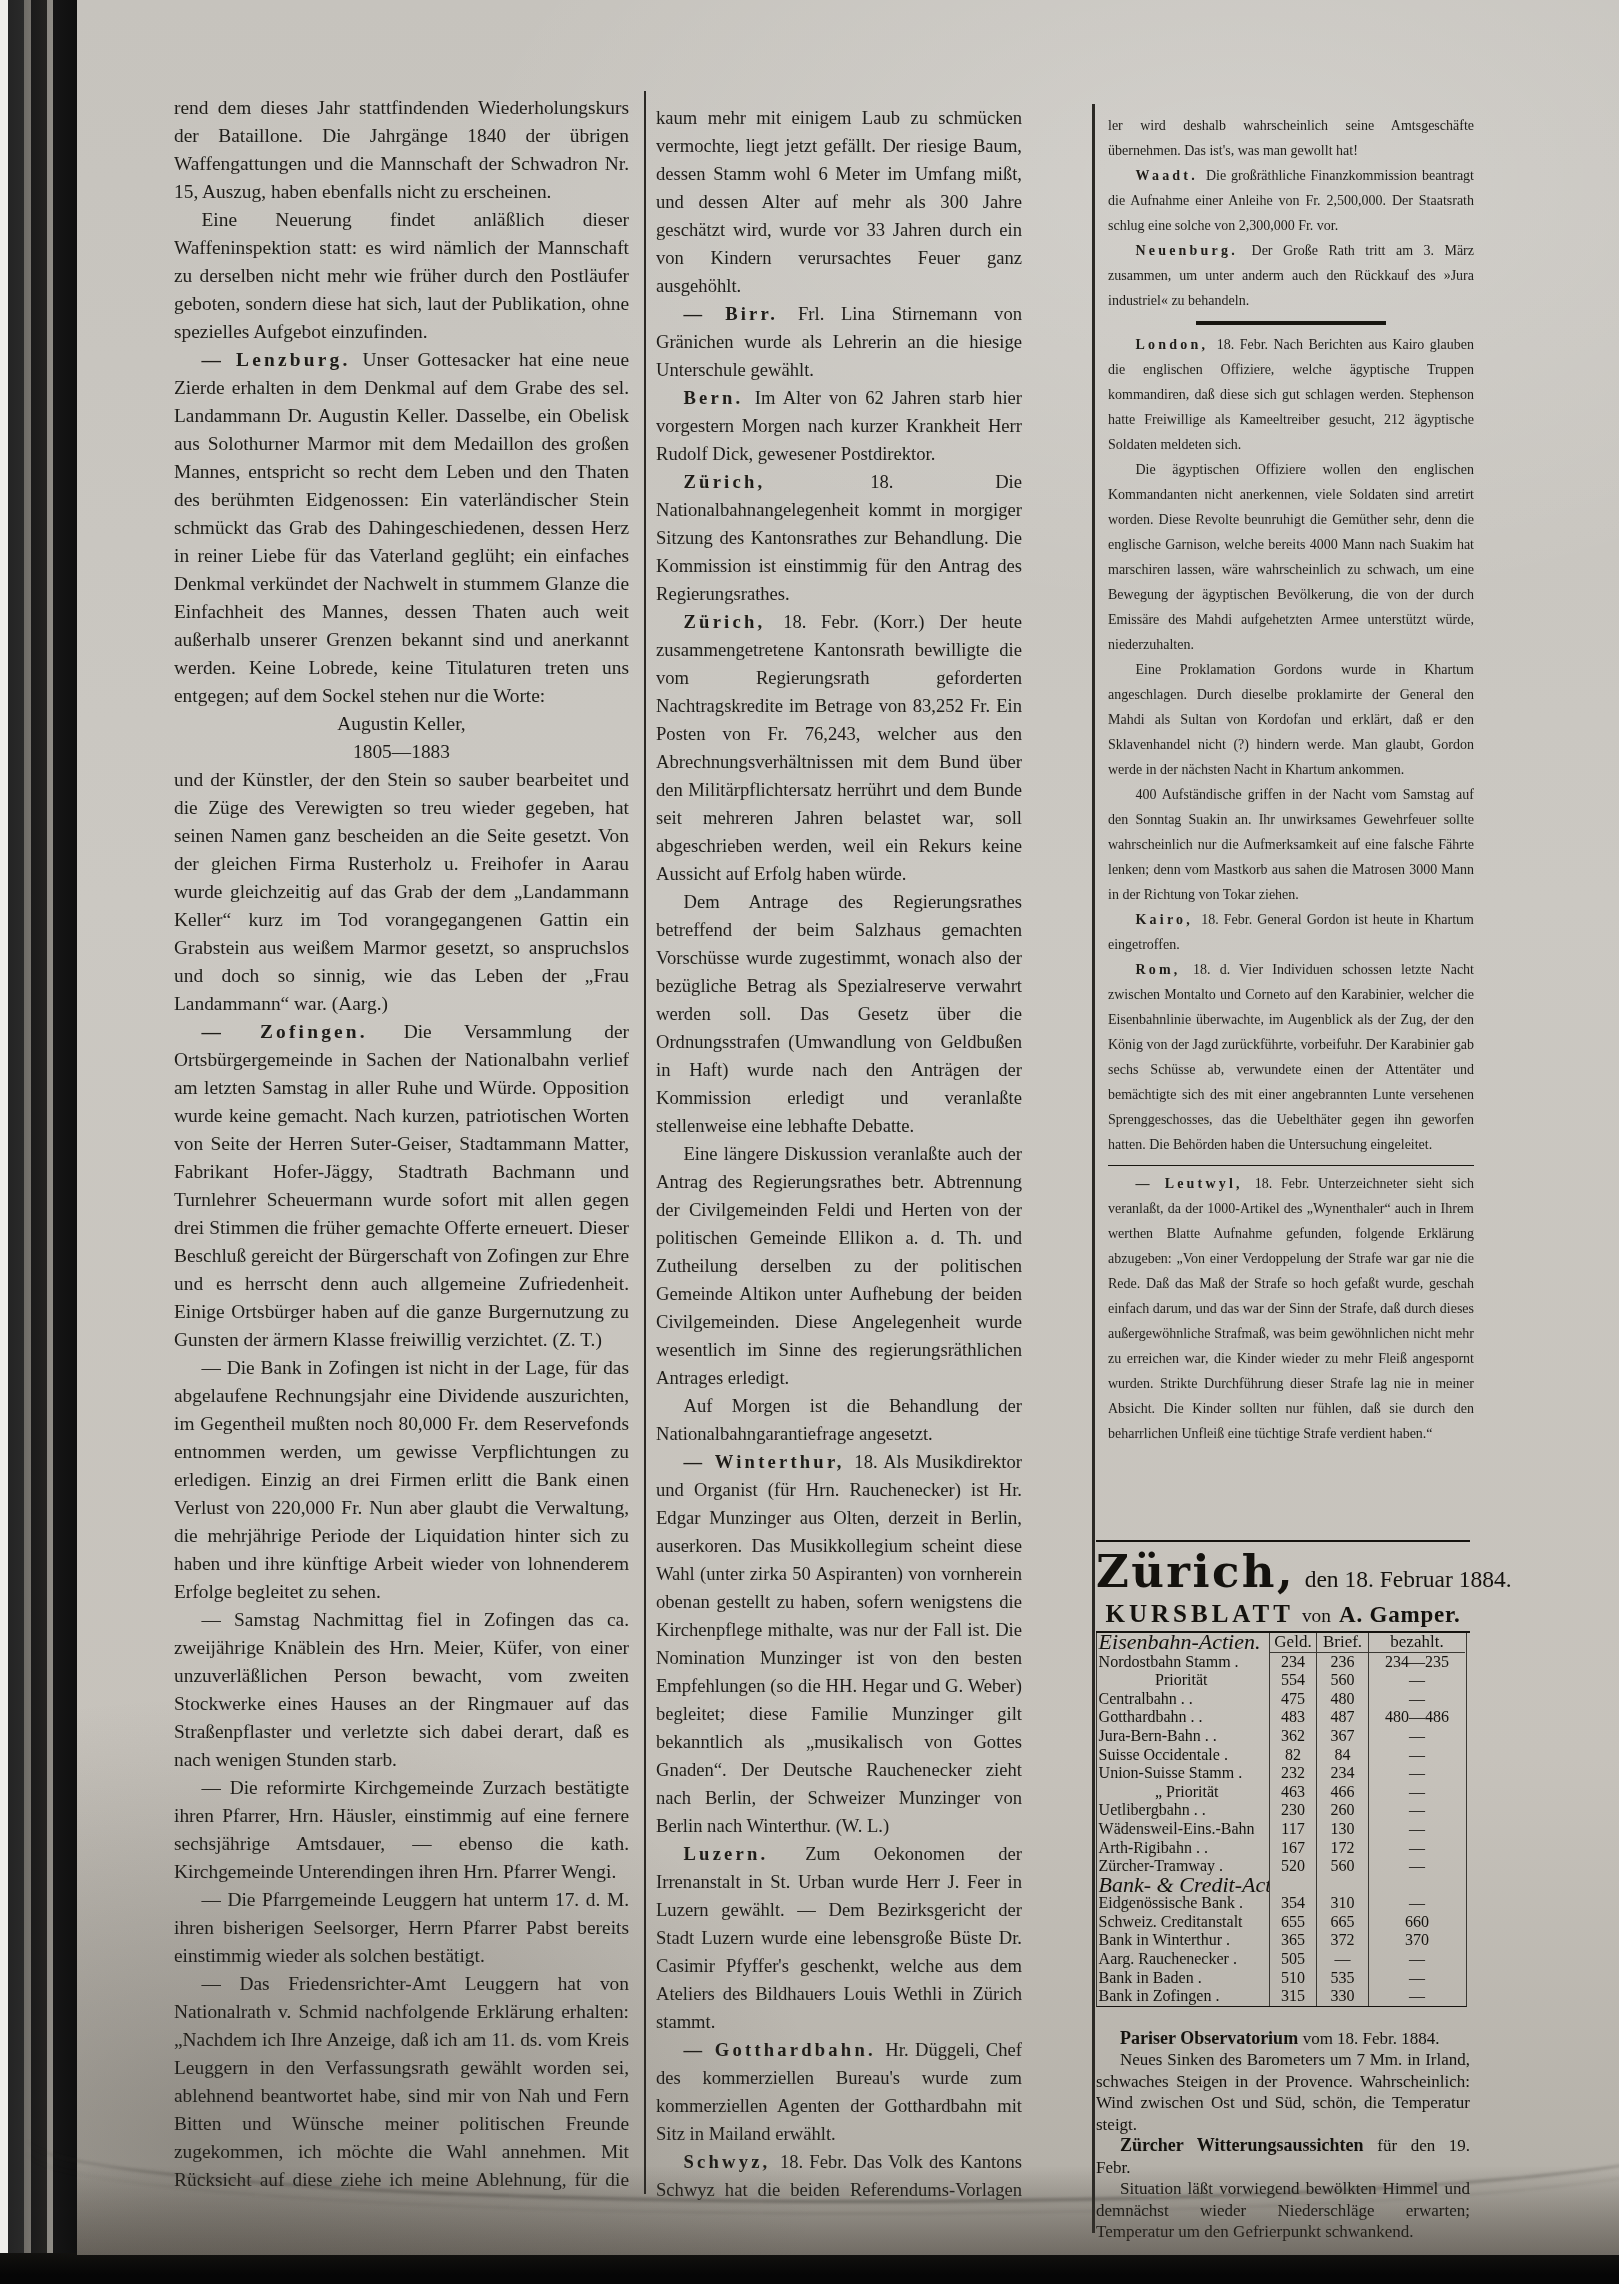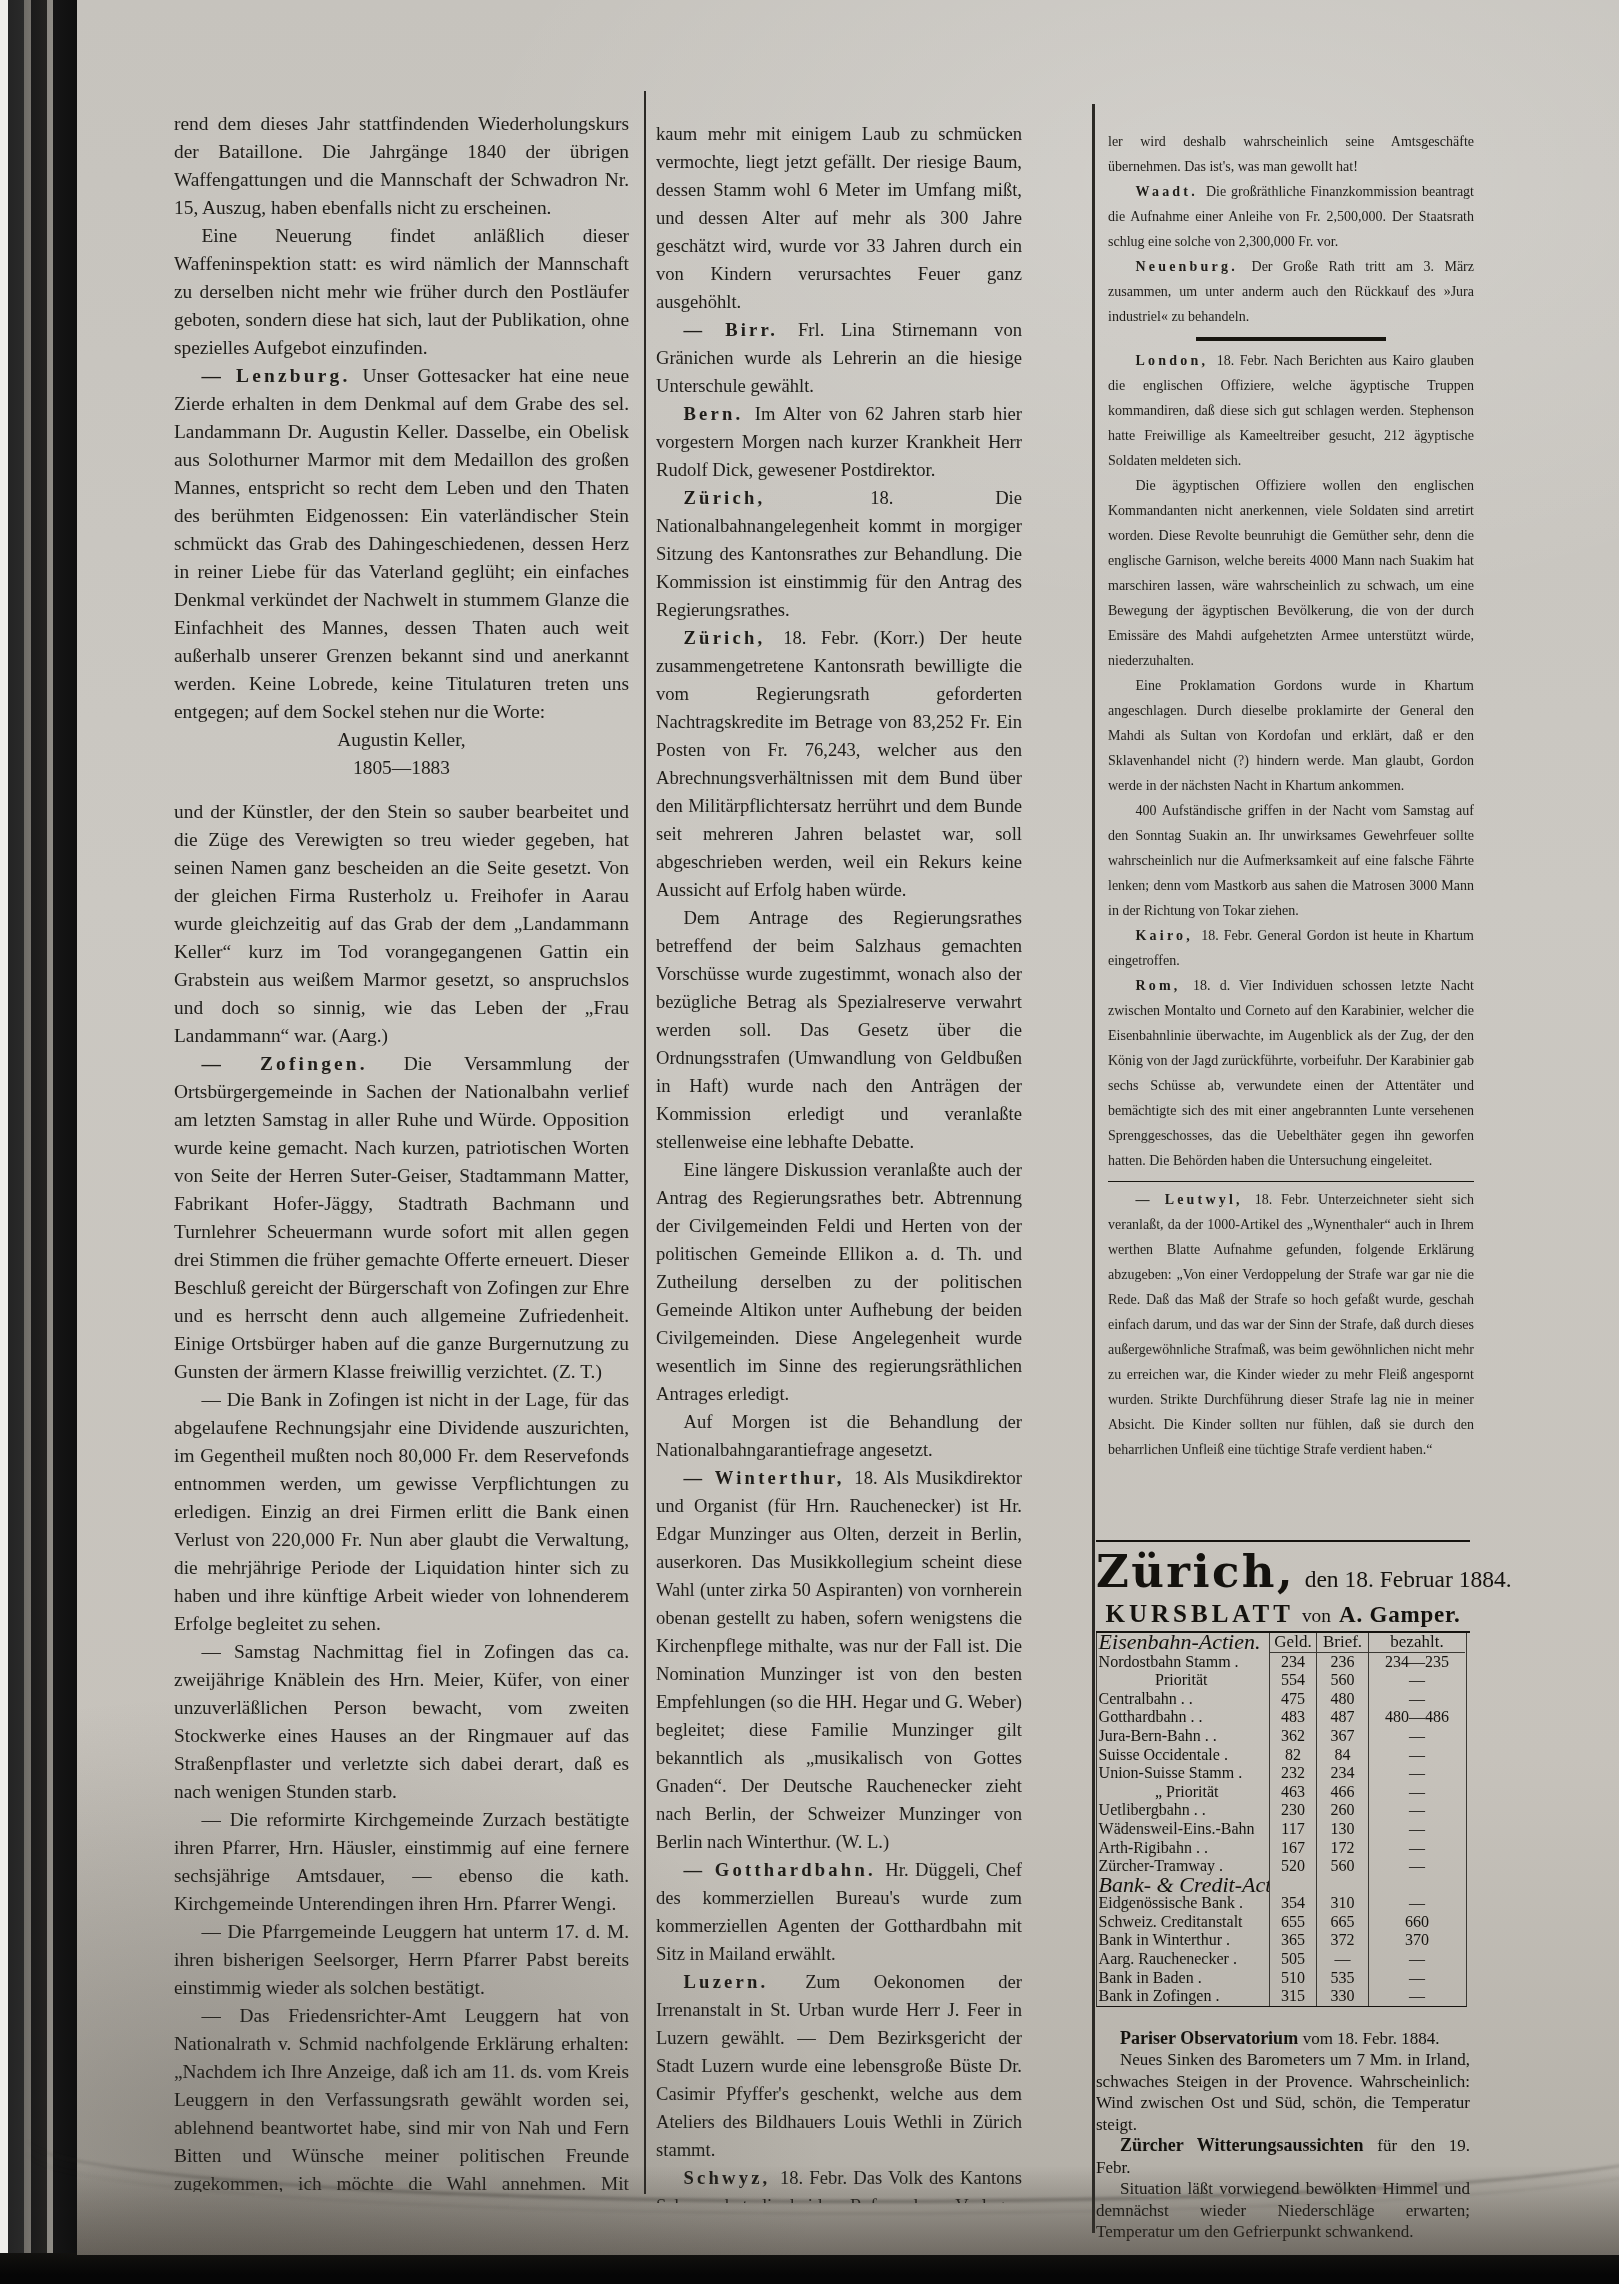--- a/index.html
+++ b/index.html
@@ -44,21 +44,21 @@
     position:absolute;left:0;right:0;bottom:0;height:89px;
     background:linear-gradient(180deg,rgba(60,55,48,0),rgba(60,55,48,.45));
   }
   
   .col-rule{position:absolute;width:2.4px;background:#2b2925;}
   .col-rule.r1{left:567px;top:91px;height:2103px;}
   .col-rule.r2{left:1015px;top:104px;height:2129px;width:3.2px;}
   
   .col{position:absolute;text-align:justify;overflow:hidden;}
   .col p{margin:0;text-indent:27.5px;}
-  .col p.noindent{text-indent:0;margin-top:16px;}
+  .col p.noindent{text-indent:0;}
   .col p.center{text-align:center;text-indent:0;}
   .col1{left:97px;top:94px;width:455px;height:2098px;font-size:19.4px;line-height:28px;}
   .col2{left:579px;top:104px;width:366px;height:2099px;font-size:18.6px;line-height:28px;}
   .col3text{left:1031px;top:113px;width:366px;height:1427px;font-size:14px;line-height:25px;}
   .lead{letter-spacing:3.2px;font-weight:bold;}
   .lead2{font-weight:bold;}
   .roman-em{letter-spacing:0;}
   .hr-short{width:190px;border-top:4px solid #17150f;margin:8px auto 7.3px;}
   .hr-full{border-top:1.6px solid #17150f;margin:7.3px 0 5.7px;}
   
@@ -112,22 +112,22 @@
   <div class="col col2">
       <p class="noindent"><span>kaum mehr mit einigem Laub zu schmücken vermochte, liegt jetzt gefällt. Der riesige Baum, dessen Stamm wohl 6 Meter im Umfang mißt, und dessen Alter auf mehr als 300 Jahre geschätzt wird, wurde vor 33 Jahren durch ein von Kindern verursachtes Feuer ganz ausgehöhlt.</span></p>
       <p><span class="lead">— Birr. </span><span>Frl. Lina Stirnemann von Gränichen wurde als Lehrerin an die hiesige Unterschule gewählt.</span></p>
       <p><span class="lead">Bern. </span><span>Im Alter von 62 Jahren starb hier vorgestern Morgen nach kurzer Krankheit Herr Rudolf Dick, gewesener Postdirektor.</span></p>
       <p><span class="lead">Zürich, </span><span>18. Die Nationalbahnangelegenheit kommt in morgiger Sitzung des Kantonsrathes zur Behandlung. Die Kommission ist einstimmig für den Antrag des Regierungsrathes.</span></p>
       <p><span class="lead">Zürich, </span><span>18. Febr. (Korr.) Der heute zusammengetretene Kantonsrath bewilligte die vom Regierungsrath geforderten Nachtragskredite im Betrage von 83,252 Fr. Ein Posten von Fr. 76,243, welcher aus den Abrechnungsverhältnissen mit dem Bund über den Militärpflichtersatz herrührt und dem Bunde seit mehreren Jahren belastet war, soll abgeschrieben werden, weil ein Rekurs keine Aussicht auf Erfolg haben würde.</span></p>
       <p><span>Dem Antrage des Regierungsrathes betreffend der beim Salzhaus gemachten Vorschüsse wurde zugestimmt, wonach also der bezügliche Betrag als Spezialreserve verwahrt werden soll. Das Gesetz über die Ordnungsstrafen (Umwandlung von Geldbußen in Haft) wurde nach den Anträgen der Kommission erledigt und veranlaßte stellenweise eine lebhafte Debatte.</span></p>
       <p><span>Eine längere Diskussion veranlaßte auch der Antrag des Regierungsrathes betr. Abtrennung der Civilgemeinden Feldi und Herten von der politischen Gemeinde Ellikon a. d. Th. und Zutheilung derselben zu der politischen Gemeinde Altikon unter Aufhebung der beiden Civilgemeinden. Diese Angelegenheit wurde wesentlich im Sinne des regierungsräthlichen Antrages erledigt.</span></p>
       <p><span>Auf Morgen ist die Behandlung der Nationalbahngarantiefrage angesetzt.</span></p>
       <p><span class="lead">— Winterthur, </span><span>18. Als Musikdirektor und Organist (für Hrn. Rauchenecker) ist Hr. Edgar Munzinger aus Olten, derzeit in Berlin, auserkoren. Das Musikkollegium scheint diese Wahl (unter zirka 50 Aspiranten) von vornherein obenan gestellt zu haben, sofern wenigstens die Kirchenpflege mithalte, was nur der Fall ist. Die Nomination Munzinger ist von den besten Empfehlungen (so die HH. Hegar und G. Weber) begleitet; diese Familie Munzinger gilt bekanntlich als „musikalisch von Gottes Gnaden“. Der Deutsche Rauchenecker zieht nach Berlin, der Schweizer Munzinger von Berlin nach Winterthur. (W. L.)</span></p>
+      <p><span class="lead">Luzern. </span><span>Zum Oekonomen der Irrenanstalt in St. Urban wurde Herr J. Feer in Luzern gewählt. — Dem Bezirksgericht der Stadt Luzern wurde eine lebensgroße Büste Dr. Casimir Pfyffer's geschenkt, welche aus dem Ateliers des Bildhauers Louis Wethli in Zürich stammt.</span></p>
       <p><span class="lead">— Gotthardbahn. </span><span>Hr. Düggeli, Chef des kommerziellen Bureau's wurde zum kommerziellen Agenten der Gotthardbahn mit Sitz in Mailand erwählt.</span></p>
-      <p><span class="lead">Luzern. </span><span>Zum Oekonomen der Irrenanstalt in St. Urban wurde Herr J. Feer in Luzern gewählt. — Dem Bezirksgericht der Stadt Luzern wurde eine lebensgroße Büste Dr. Casimir Pfyffer's geschenkt, welche aus dem Ateliers des Bildhauers Louis Wethli in Zürich stammt.</span></p>
       <p><span class="lead">Schwyz, </span><span>18. Febr. Das Volk des Kantons Schwyz hat die beiden Referendums-Vorlagen bei schwacher Betheiligung mit ⁴/₅ Mehrheit angenommen. — Somit ist Jberg in zwei Gemeinden, Ober- und Unter-Jberg, getrennt. Unter-Jberg ist vom Großrathskreise Schwyz ausgeschieden und bildet fortan einen eigenen Kreis. — Ferner dürfen in den Einsiedeln'schen Vierteln (Euthal, Groß, Willerzell, Egg, Trachslau und Bennau) künftig besondere Urnen aufgestellt werden, deren Oeffnung aber auf dem Hauptbureau in Einsiedeln stattzufinden hat.</span></p>
     </div>
   <div class="col col3text">
       <p class="noindent"><span>ler wird deshalb wahrscheinlich seine Amtsgeschäfte übernehmen. Das ist's, was man gewollt hat!</span></p>
       <p><span class="lead">Waadt. </span><span>Die großräthliche Finanzkommission beantragt die Aufnahme einer Anleihe von Fr. 2,500,000. Der Staatsrath schlug eine solche von 2,300,000 Fr. vor.</span></p>
       <p><span class="lead">Neuenburg. </span><span>Der Große Rath tritt am 3. März zusammen, um unter anderm auch den Rückkauf des </span><span class="roman-em">»Jura industriel«</span><span> zu behandeln.</span></p>
       <div class="hr-short"></div>
       <p><span class="lead">London, </span><span>18. Febr. Nach Berichten aus Kairo glauben die englischen Offiziere, welche ägyptische Truppen kommandiren, daß diese sich gut schlagen werden. Stephenson hatte Freiwillige als Kameeltreiber gesucht, 212 ägyptische Soldaten meldeten sich.</span></p>
       <p><span>Die ägyptischen Offiziere wollen den englischen Kommandanten nicht anerkennen, viele Soldaten sind arretirt worden. Diese Revolte beunruhigt die Gemüther sehr, denn die englische Garnison, welche bereits 4000 Mann nach Suakim hat marschiren lassen, wäre wahrscheinlich zu schwach, um eine Bewegung der ägyptischen Bevölkerung, die von der durch Emissäre des Mahdi aufgehetzten Armee unterstützt würde, niederzuhalten.</span></p>
       <p><span>Eine Proklamation Gordons wurde in Khartum angeschlagen. Durch dieselbe proklamirte der General den Mahdi als Sultan von Kordofan und erklärt, daß er den Sklavenhandel nicht (?) hindern werde. Man glaubt, Gordon werde in der nächsten Nacht in Khartum ankommen.</span></p>

